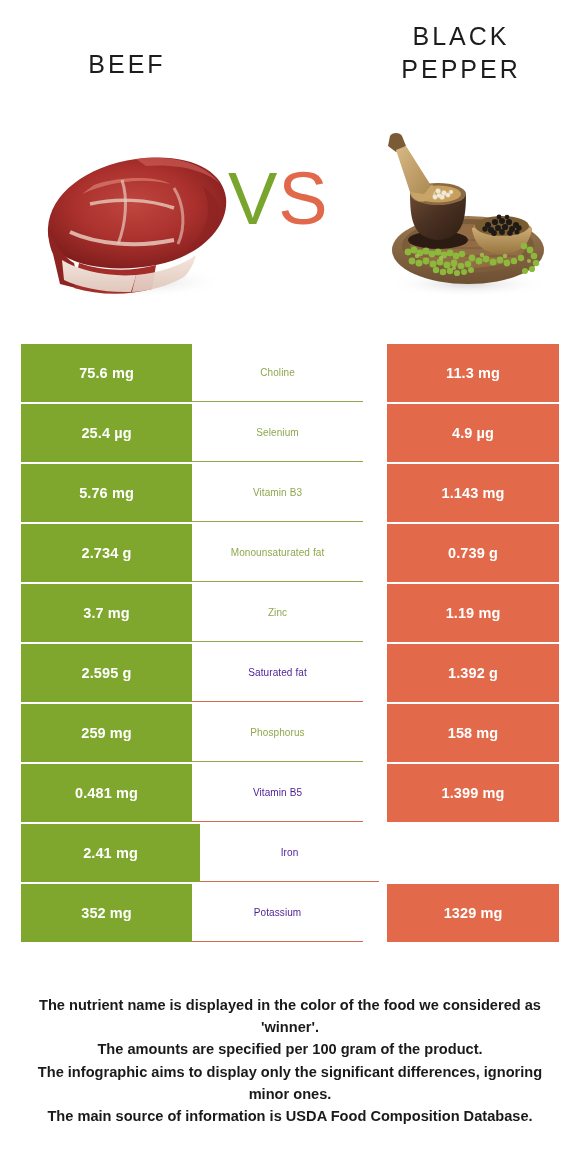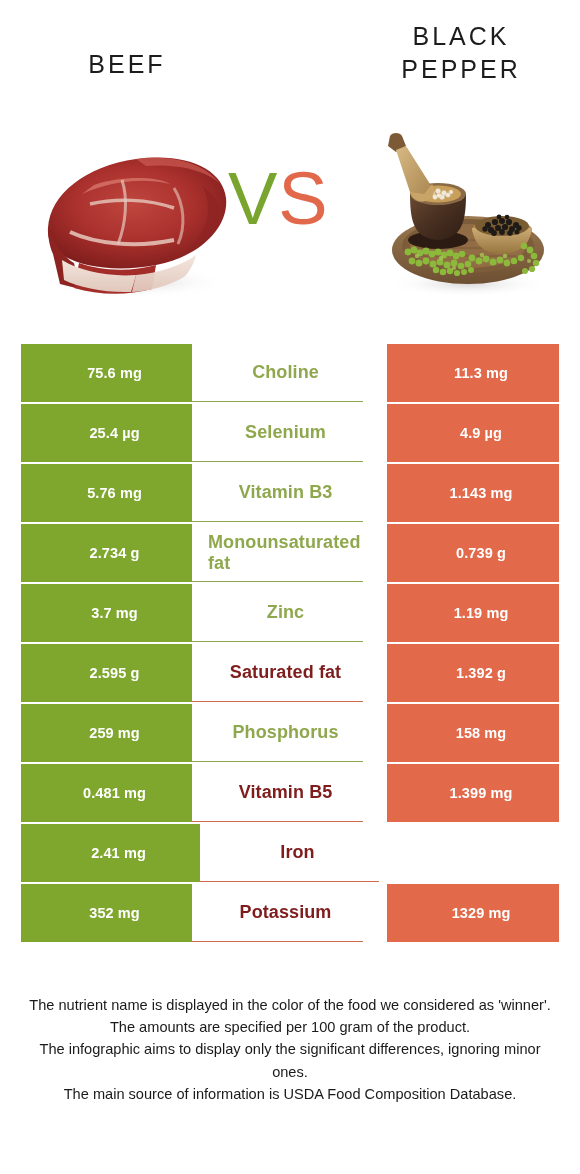--- a/index.html
+++ b/index.html
@@ -90,56 +90,55 @@
     margin-bottom: 2px;
   }
   .cell {
     display: flex;
     align-items: center;
     justify-content: center;
     font-size: 14.5px;
     font-weight: 600;
     letter-spacing: 0.1px;
     box-sizing: border-box;
-    padding-left: 16px;
   }
   .cell-left {
     width: 179px;
     background: #7fa72e;
     color: #ffffff;
   }
   .cell-mid {
     width: 179px;
     background: #ffffff;
-    font-size: 18px;
-    font-weight: 700;
+    font-size: 10px;
+    font-weight: 400;
     border-bottom: 1px solid #8fa84e;
   }
   .row.win-pepper .cell-mid {
     border-bottom-color: #cf6a4e;
   }
   .cell-mid.green { color: #8fa84e; }
-  .cell-mid.orange { color: #7f1d1d; }
+  .cell-mid.orange { color: #4c1d95; }
   .cell-right {
     width: 180px;
     background: #e2694a;
     color: #ffffff;
     margin-left: 24px;
   }
 
   
   .footer {
     position: absolute;
     left: 0;
     top: 994px;
     width: 580px;
     text-align: center;
     font-family: "Liberation Sans", sans-serif;
     font-size: 14.6px;
-    font-weight: 400;
+    font-weight: 700;
     color: #1a1a1a;
     line-height: 1.52;
     padding: 0 22px;
     box-sizing: border-box;
   }
   .footer p { margin: 0; }
 </style>
 </head>
 <body>
 

